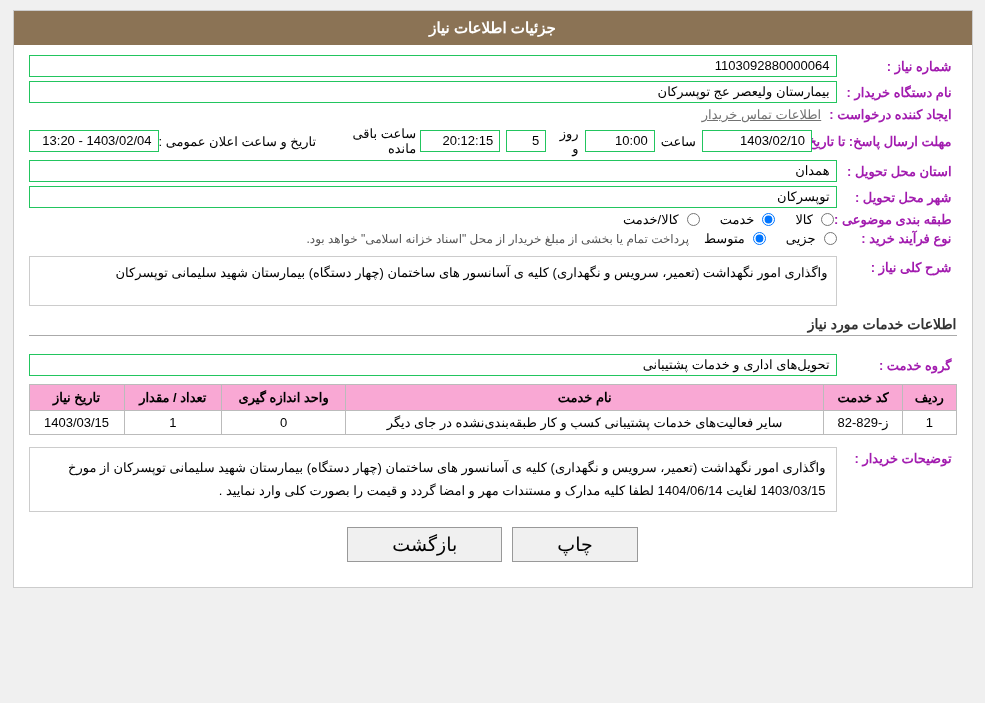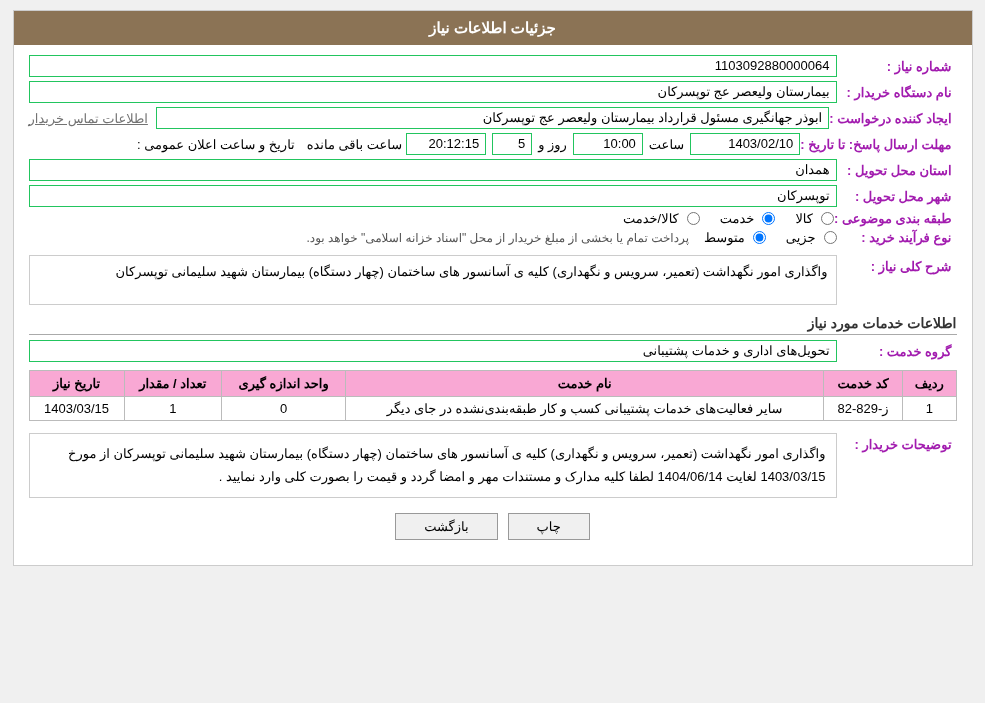--- a/index.html
+++ b/index.html
@@ -39,21 +39,21 @@
     }
     .radio-item {
       display: flex;
       align-items: center;
       gap: 8px;
     }
     .section-title {
       font-weight: bold;
       font-size: 14px;
       color: #333;
-      margin: 10px 0 5px 0;
+      margin: 10px 0 18px 0;
       border-bottom: 1px solid #aaa;
       padding-bottom: 3px;
     }
     .description-box {
       border: 1px solid #ccc;
       padding: 8px;
       background: #fff;
       width: 100%;
       min-height: 50px;
       text-align: right;
@@ -88,25 +88,25 @@
       line-height: 1.8;
       width: 100%;
     }
     .buttons-row {
       display: flex;
       justify-content: center;
       gap: 10px;
       margin: 15px 0;
     }
     .btn {
-      padding: 5px 28px;
+      padding: 5px 44px;
       border: 1px solid #999;
       background: #f0f0f0;
       cursor: pointer;
-      font-size: 13px;
+      font-size: 19px;
       font-family: Tahoma, Arial, sans-serif;
     }
     .info-row {
       display: flex;
       align-items: center;
       margin-bottom: 4px;
     }
     .lbl {
       font-weight: bold;
       color: #a21caf;
@@ -138,34 +138,34 @@
       <div class="val-box">1103092880000064</div>
     </div>
 
     <div class="info-row">
       <span class="lbl" style="min-width:120px;">نام دستگاه خریدار :</span>
       <div class="val-box">بیمارستان ولیعصر  عج  توپسرکان</div>
     </div>
 
     <div class="info-row">
       <span class="lbl" style="min-width:120px;">ایجاد کننده درخواست :</span>
-      <div class="val-box" style="flex:1;">ابوذر جهانگیری مسئول قرارداد بیمارستان ولیعصر  عج  توپسرکان</div>
       <span class="link-blue" style="margin-right:8px; white-space:nowrap;">اطلاعات تماس خریدار</span>
     </div>
 
     <div class="info-row">
       <span class="lbl" style="min-width:120px;">مهلت ارسال پاسخ: تا تاریخ :</span>
       <div class="val-box" style="flex:0 0 110px;">1403/02/10</div>
       <span style="margin:0 6px;">ساعت</span>
       <div class="val-box" style="flex:0 0 70px;">10:00</div>
       <span style="margin:0 6px;">روز و</span>
       <div class="val-box" style="flex:0 0 40px;">5</div>
       <div class="val-box" style="flex:0 0 80px; margin-right:6px;">20:12:15</div>
       <span style="margin-right:4px;">ساعت باقی مانده</span>
       <span style="margin-right:12px; white-space:nowrap;">تاریخ و ساعت اعلان عمومی :</span>
+      <div class="val-box" style="flex:0 0 130px;">1403/02/04 - 13:20</div>
     </div>
 
     <div class="info-row">
       <span class="lbl" style="min-width:120px;">استان محل تحویل :</span>
       <div class="val-box" style="flex:1;">همدان</div>
     </div>
 
     <div class="info-row">
       <span class="lbl" style="min-width:120px;">شهر محل تحویل :</span>
       <div class="val-box" style="flex:1;">توپسرکان</div>

